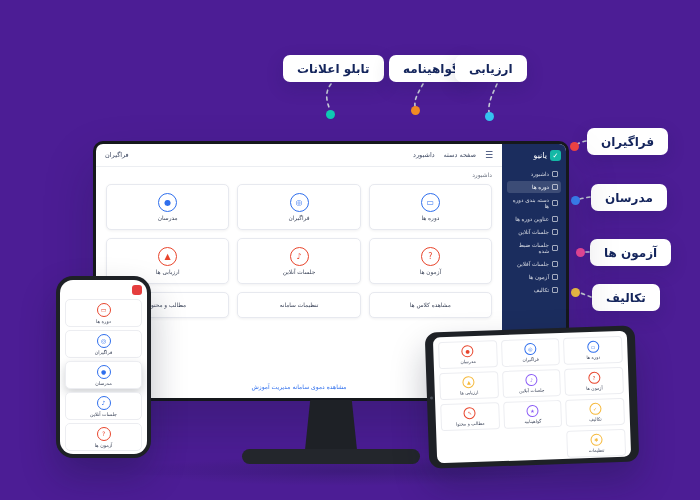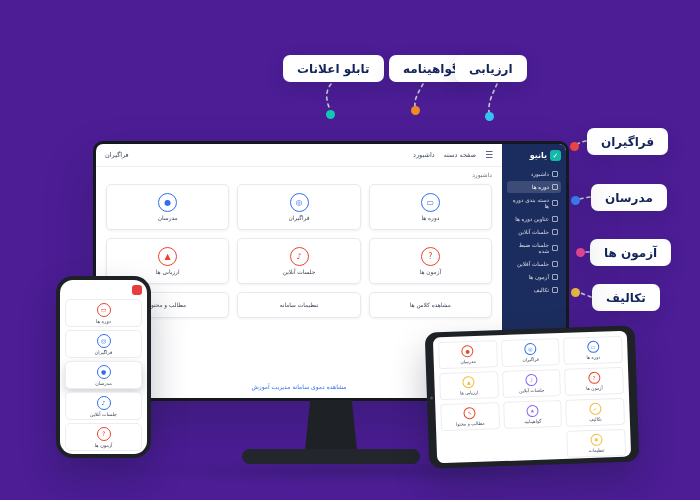--- a/index.html
+++ b/index.html
@@ -12,21 +12,21 @@
   .dot{position:absolute;width:9px;height:9px;border-radius:50%;background:currentColor;}
   .connectors{position:absolute;left:0;top:0;pointer-events:none;}
   
   .monitor{position:absolute;left:93px;top:141px;width:476px;height:260px;background:#15181c;
            border-radius:10px;padding:3px;box-sizing:border-box;box-shadow:0 24px 50px rgba(15,23,42,.22);}
   .screen{width:100%;height:100%;background:#fff;border-radius:7px;overflow:hidden;display:flex;}
   .sidebar{width:64px;background:#1b2d5e;color:#fff;padding:6px 5px;box-sizing:border-box;flex:none;}
   .brand{display:flex;align-items:center;gap:3px;margin-bottom:7px;}
   .brand-logo{width:11px;height:11px;border-radius:3px;background:#14b8a6;color:#fff;font-size:7px;
               display:flex;align-items:center;justify-content:center;flex:none;}
-  .brand-name{font-size:8px;font-weight:bold;text-align:center;}
+  .brand-name{font-size:8px;font-weight:normal;text-align:center;}
   .sitem{display:flex;align-items:center;gap:3px;font-size:5.5px;color:rgba(255,255,255,.82);
          padding:3px;border-radius:3px;margin-bottom:1px;cursor:pointer;}
   .sitem.active{background:rgba(255,255,255,.15);color:#fff;}
   .sq{width:4px;height:4px;border:1px solid rgba(255,255,255,.6);border-radius:1px;flex:none;}
   .maincol{flex:1;display:flex;flex-direction:column;min-width:0;}
   .navbar{height:22px;border-bottom:1px solid #eceef2;display:flex;align-items:center;gap:9px;
           padding:0 9px;font-size:6.5px;color:#3f4a63;flex:none;}
   .hamburger{font-size:9px;color:#1b2d5e;cursor:pointer;}
   .navitem{cursor:pointer;}
   .navleft{margin-inline-start:auto;}

